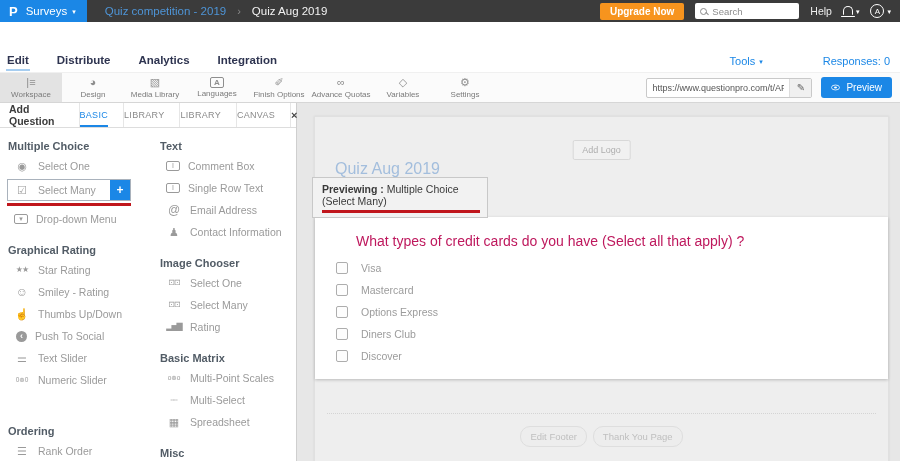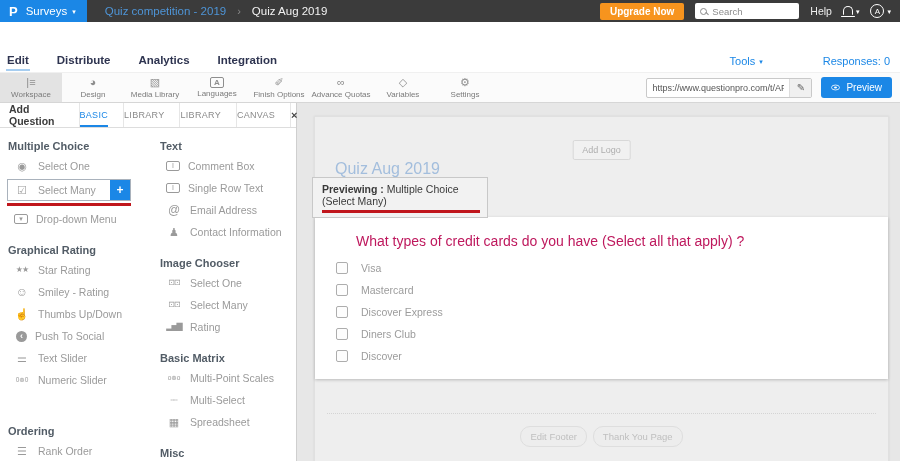--- a/index.html
+++ b/index.html
@@ -350,21 +350,21 @@
         <div class="option-row">
           <span class="cb"></span>
           <span class="opt-label">Visa</span>
         </div>
         <div class="option-row">
           <span class="cb"></span>
           <span class="opt-label">Mastercard</span>
         </div>
         <div class="option-row">
           <span class="cb"></span>
-          <span class="opt-label">Discover Express</span>
+          <span class="opt-label">Options Express</span>
         </div>
         <div class="option-row">
           <span class="cb"></span>
           <span class="opt-label">Diners Club</span>
         </div>
         <div class="option-row">
           <span class="cb"></span>
           <span class="opt-label">Discover</span>
         </div>
       </div>

